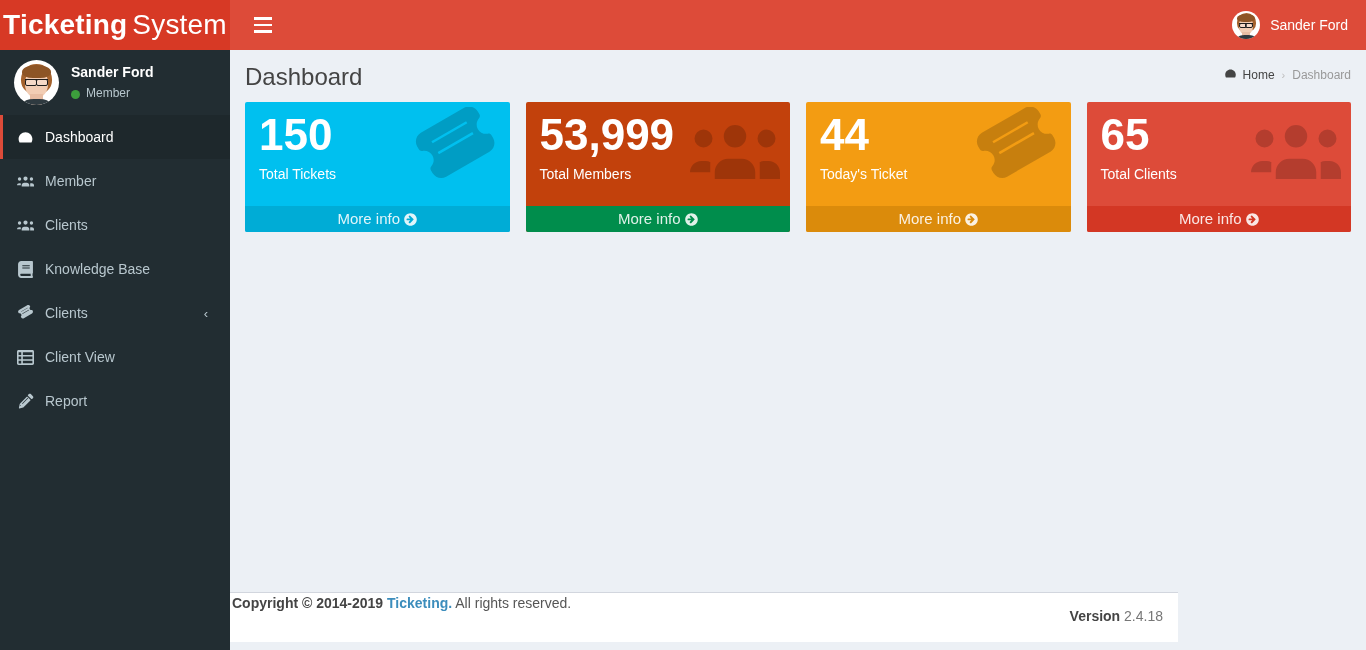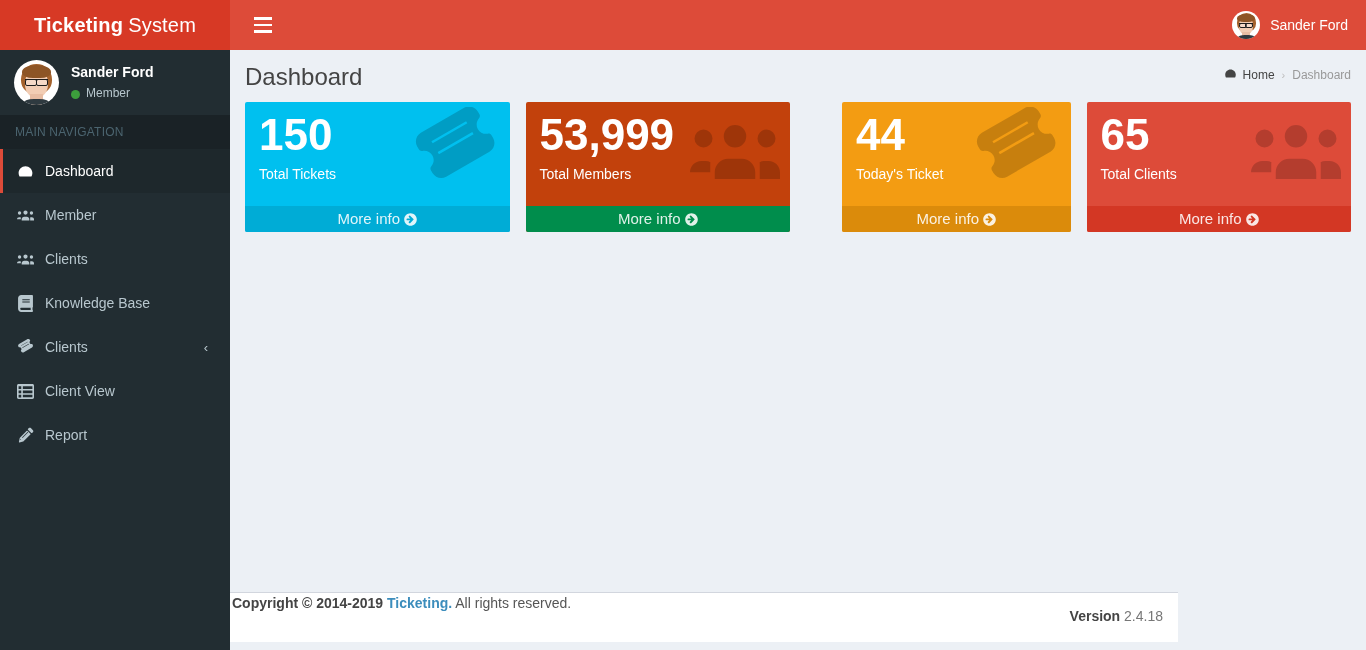--- a/index.html
+++ b/index.html
@@ -13,21 +13,21 @@
   
   .app { position: relative; width: 1366px; height: 650px; }
 
   
   .logo {
     position: absolute; left: 0; top: 0;
     width: 230px; height: 50px;
     background: #d73925;
     color: #fff;
     display: flex; align-items: center; justify-content: center;
-    font-size: 20px; letter-spacing: .2px;
+    font-size: 28px; letter-spacing: .2px;
   }
   .logo .bold { font-weight: bold; }
   .logo .light { font-weight: normal; margin-left: 5px; }
 
   
   .navbar {
     position: absolute; left: 230px; top: 0;
     width: 1136px; height: 50px;
     background: #dd4b39;
   }
@@ -218,21 +218,20 @@
       </div>
       <div class="info">
         <div class="name">Sander Ford</div>
         <div class="status">
           <span class="dot"></span>
           <span>Member</span>
         </div>
       </div>
     </div>
 
-    <div class="nav-header">MAIN NAVIGATION</div>
 
     <ul class="nav-list" id="nav-list">
         <li class="nav-item active">
           <span class="nav-ico">
             <svg viewBox="0 0 512 512">
               <path d="M256 96C141 96 48 189 48 304c0 38 10 74 28 105h360c18-31 28-67 28-105 0-115-93-208-208-208zm0 48c-9 0-17 7-17 16s8 16 17 16 16-7 16-16-7-16-16-16zm-106 32c-9 0-16 7-16 16s7 16 16 16 16-7 16-16-7-16-16-16zm212 0c-9 0-16 7-16 16s7 16 16 16 16-7 16-16-7-16-16-16zM118 250c-9 0-16 7-16 16s7 16 16 16 16-7 16-16-7-16-16-16zm276 0c-9 0-16 7-16 16s7 16 16 16 17-7 17-16-8-16-17-16zM330 196l-58 92c-18 1-33 16-33 35 0 19 16 35 35 35s35-16 35-35c0-8-3-15-7-21l55-95-27-11z"></path>
             </svg>
           </span>
           <span class="label">Dashboard</span>
         </li>
@@ -330,21 +329,21 @@
             </div>
             <div class="sb-icon"><svg viewBox="0 0 640 512">
                 <path d="M96 224a64 64 0 1 0 0-128 64 64 0 0 0 0 128zm448 0a64 64 0 1 0 0-128 64 64 0 0 0 0 128zM320 224a80 80 0 1 0 0-160 80 80 0 0 0 0 160zM0 400c0-44 36-80 80-80h32c12 0 23 3 33 8-1 5-1 10-1 16v56H0v0zm176 0c0-53 43-96 96-96h96c53 0 96 43 96 96v48H176v-48zm320 0v-56c0-6 0-11-1-16 10-5 21-8 33-8h32c44 0 80 36 80 80v48H496v-48z"></path>
               </svg></div>
             <a class="sb-footer" style="background: rgb(0, 141, 76);"><span>More info</span><span class="arrow-ico"><svg viewBox="0 0 512 512">
                   <path d="M256 8C119 8 8 119 8 256s111 248 248 248 248-111 248-248S393 8 256 8zm116 260L241 399c-9 9-25 9-34 0l-17-17c-9-9-9-25 0-34l57-58H125c-13 0-24-11-24-24v-24c0-13 11-24 24-24h122l-57-58c-9-9-9-25 0-34l17-17c9-9 25-9 34 0l131 131c9 9 9 25 0 34z"></path>
                 </svg></span></a>
           </div>
         </div>
         <div class="box-col">
-          <div class="small-box" style="background: rgb(243, 156, 18); margin-left: 36px;">
+          <div class="small-box" style="background: rgb(243, 156, 18);">
             <div class="sb-inner">
               <h3>44</h3>
               <p>Today's Ticket</p>
             </div>
             <div class="sb-icon"><svg viewBox="0 0 576 512">
                 <path d="M128 32h320c35 0 64 29 64 64v21c0 9-6 17-15 20-24 8-41 31-41 57s17 49 41 57c9 3 15 11 15 20v21c0 35-29 64-64 64H128c-35 0-64-29-64-64v-21c0-9 6-17 15-20 24-8 41-31 41-57s-17-49-41-57c-9-3-15-11-15-20V96c0-35 29-64 64-64zm32 80v16h256v-16H160zm0 80v16h256v-16H160z" transform="rotate(-30 288 192)"></path>
               </svg></div>
             <a class="sb-footer" style="background: rgb(219, 139, 11);"><span>More info</span><span class="arrow-ico"><svg viewBox="0 0 512 512">
                   <path d="M256 8C119 8 8 119 8 256s111 248 248 248 248-111 248-248S393 8 256 8zm116 260L241 399c-9 9-25 9-34 0l-17-17c-9-9-9-25 0-34l57-58H125c-13 0-24-11-24-24v-24c0-13 11-24 24-24h122l-57-58c-9-9-9-25 0-34l17-17c9-9 25-9 34 0l131 131c9 9 9 25 0 34z"></path>
                 </svg></span></a>

